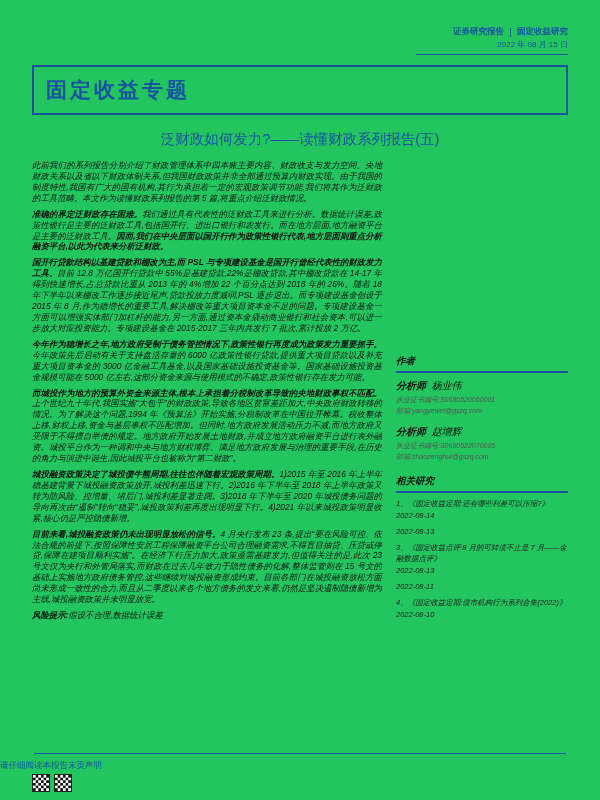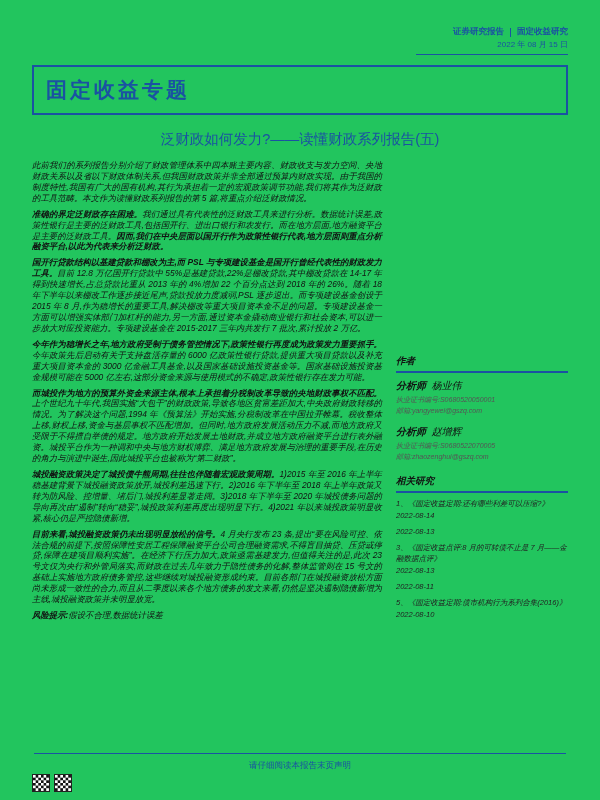--- a/index.html
+++ b/index.html
@@ -35,21 +35,21 @@
   .side-title{font-size:9.5px;font-weight:bold;color:#111;border-bottom:2px solid var(--acc);padding-bottom:3px;margin-bottom:6px;}
   .side-sec + .side-sec{margin-top:13px;}
   .author{margin-bottom:8px;}
   .author-line{font-size:10px;color:#111;margin-bottom:2px;}
   .muted{font-size:7px;color:#555;line-height:1.55;}
   .rel-item{margin-bottom:7px;}
   .rel-text{font-size:7.5px;color:#222;line-height:1.45;}
   .rel-date{font-size:7.5px;color:#222;margin-top:1px;}
   
   .footer-rule{position:absolute;left:34px;right:34px;bottom:46px;height:1px;background:var(--acc);}
-  .disclaimer{position:absolute;left:0;right:0;bottom:28px;text-align:center;color:var(--acc);font-size:8.5px;}
+  .disclaimer{position:absolute;left:0;right:0;bottom:28px;text-align:left;color:var(--acc);font-size:8.5px;}
   .qrs{position:absolute;left:32px;bottom:8px;display:flex;gap:4px;}
   .qr{width:16px;height:16px;border:1px solid #222;
       background:conic-gradient(#111 25%,#fff 0 50%,#111 0 75%,#fff 0) 0 0/5.3px 5.3px;}
 </style>
 </head>
 <body>
 
 <div class="page">
 
   <div class="hdr">
@@ -107,21 +107,21 @@
           <div class="rel-date">2022-08-13</div>
         </div>
         <div class="rel-item">
           <div class="rel-text">3、《固定收益点评:8 月的可转债不止是 7 月——金融数据点评》</div>
           <div class="rel-date">2022-08-13</div>
         </div>
         <div class="rel-item">
           <div class="rel-date">2022-08-11</div>
         </div>
         <div class="rel-item">
-          <div class="rel-text">5、《固定收益定期:债市机构行为系列合集(2016)》</div>
+          <div class="rel-text">4、《固定收益定期:债市机构行为系列合集(2022)》</div>
           <div class="rel-date">2022-08-10</div>
         </div>
       </div>
 
     </aside>
   </div>
 
   <div class="footer-rule"></div>
   <div class="disclaimer">请仔细阅读本报告末页声明</div>
   <div class="qrs">

